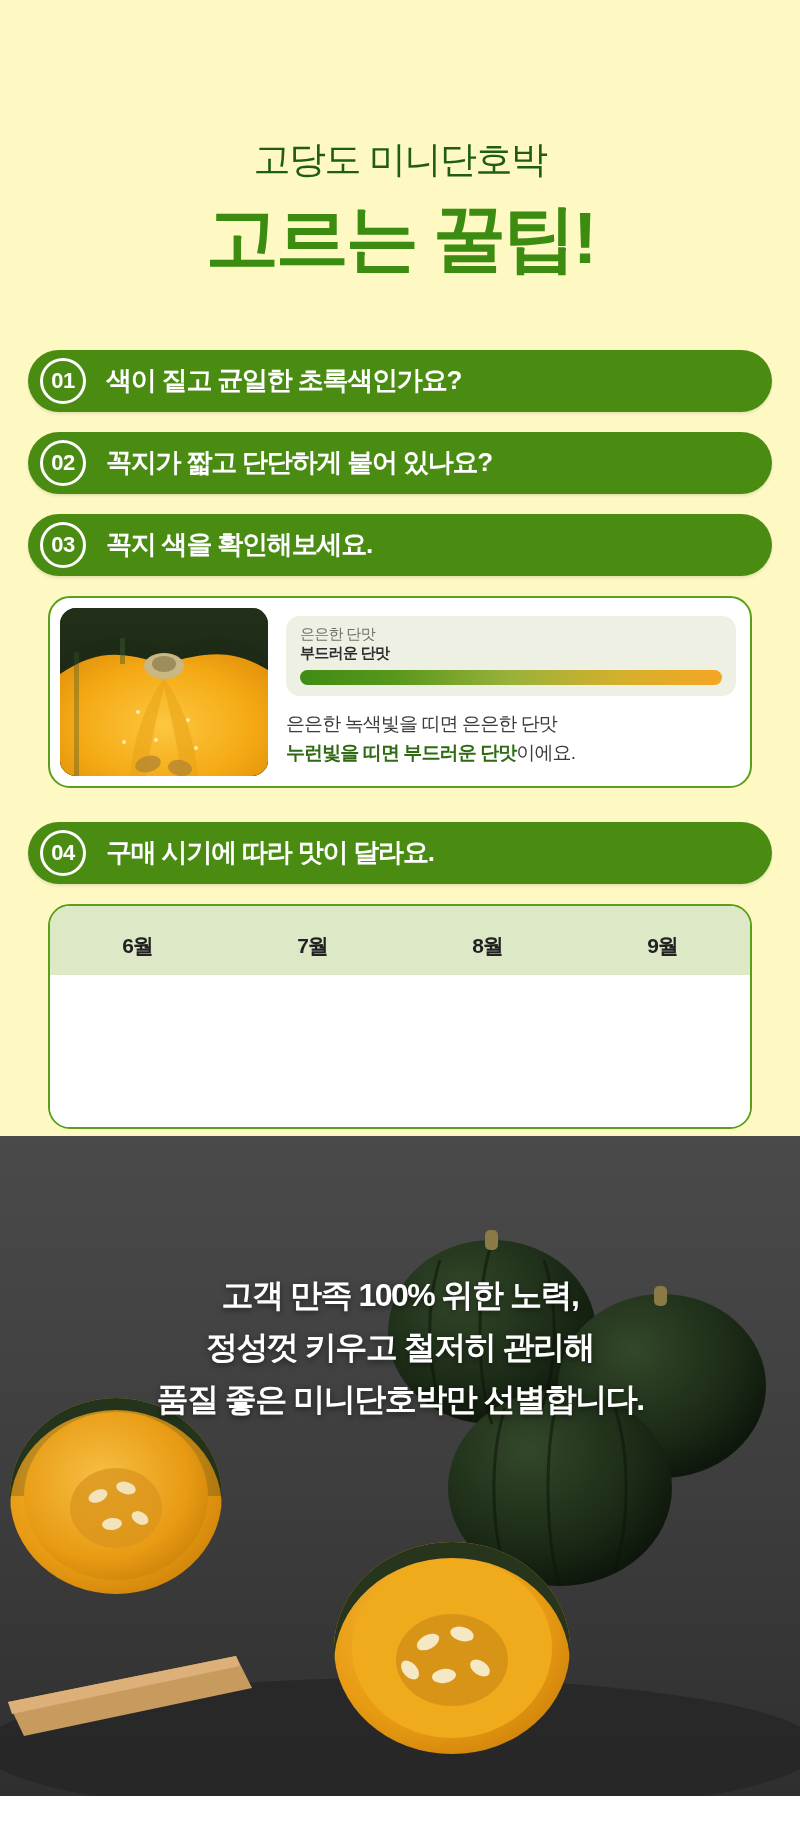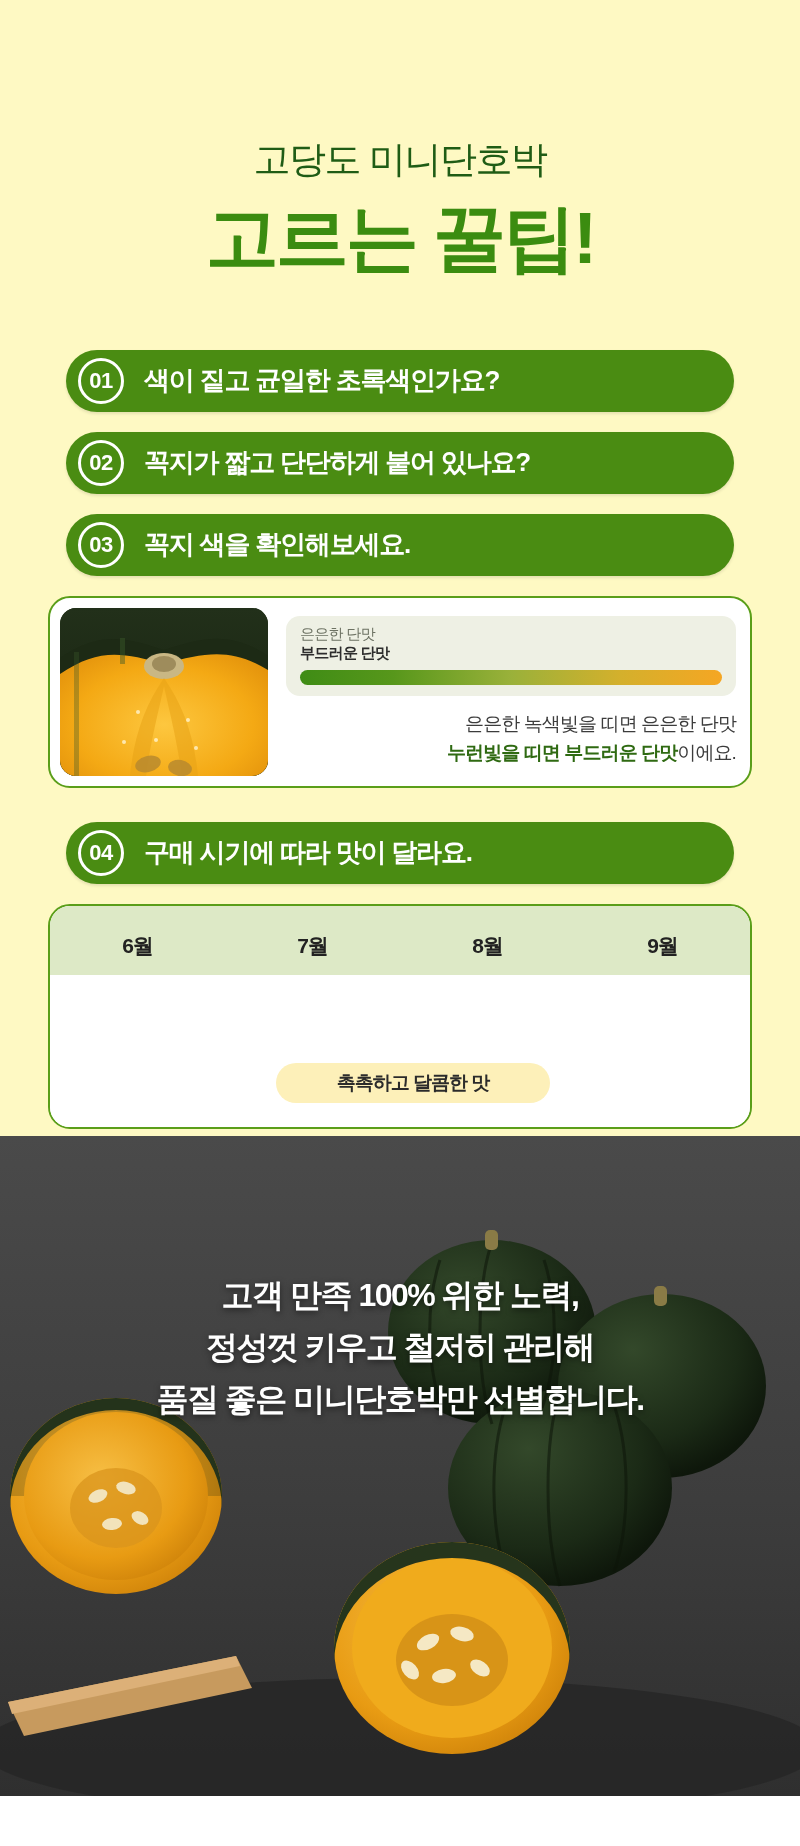--- a/index.html
+++ b/index.html
@@ -34,21 +34,21 @@
     font-size:73px;
     font-weight:800;
     letter-spacing:-3px;
     color:#3b8c10;
     line-height:1.08;
   }
 
   
   .tips{
     margin-top:72px;
-    padding:0 66px;
+    padding:0 28px;
   }
   .tip-row{
     position:relative;
     height:62px;
     background:#4a8c12;
     border-radius:34px;
     display:flex;
     align-items:center;
     margin-bottom:20px;
     box-shadow:0 2px 3px rgba(0,0,0,0.10);
@@ -131,21 +131,21 @@
     height:15px;
     border-radius:9px;
     background:linear-gradient(90deg,#3f8c15 0%,#57971b 22%,#9ab13a 50%,#d4b02c 76%,#f5a623 100%);
   }
   .stem-desc{
     margin-top:14px;
     font-size:19px;
     line-height:1.5;
     letter-spacing:-0.9px;
     color:#3c3c3c;
-    text-align:right;
+    text-align:left;
   }
   .stem-desc .strong{
     font-weight:800;
     color:#2f6a12;
   }
 
   
   .season-card{
     margin:18px 48px 0 48px;
     border:2px solid #5a9e19;
@@ -302,21 +302,20 @@
   </div>
 
   <div class="season-card">
     <div class="season-head">
       <div class="cell">6월</div>
       <div class="cell">7월</div>
       <div class="cell">8월</div>
       <div class="cell">9월</div>
     </div>
     <div class="season-body">
-      <div class="taste-tag t1">촉촉하고 달콤한 맛</div>
     </div>
   </div>
 
   <div class="banner">
     <svg viewBox="0 0 800 660" preserveAspectRatio="none" aria-hidden="true">
       <defs>
         <linearGradient id="bg" x1="0" y1="0" x2="0" y2="1">
           <stop offset="0%" stop-color="#4a4a4a"></stop>
           <stop offset="55%" stop-color="#3d3d3d"></stop>
           <stop offset="100%" stop-color="#2f2f2f"></stop>

